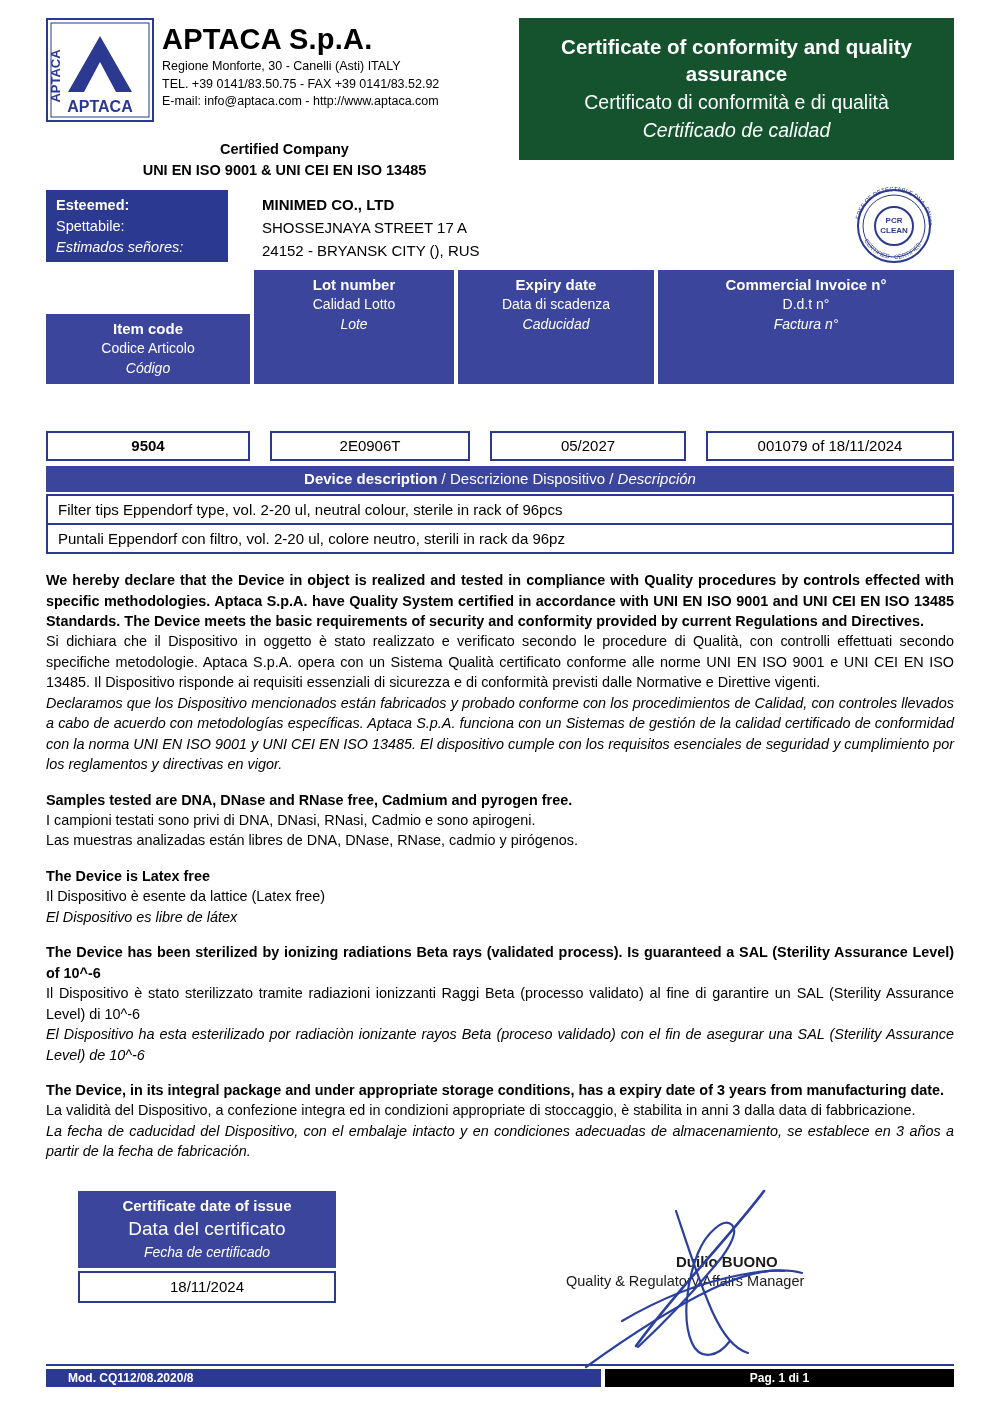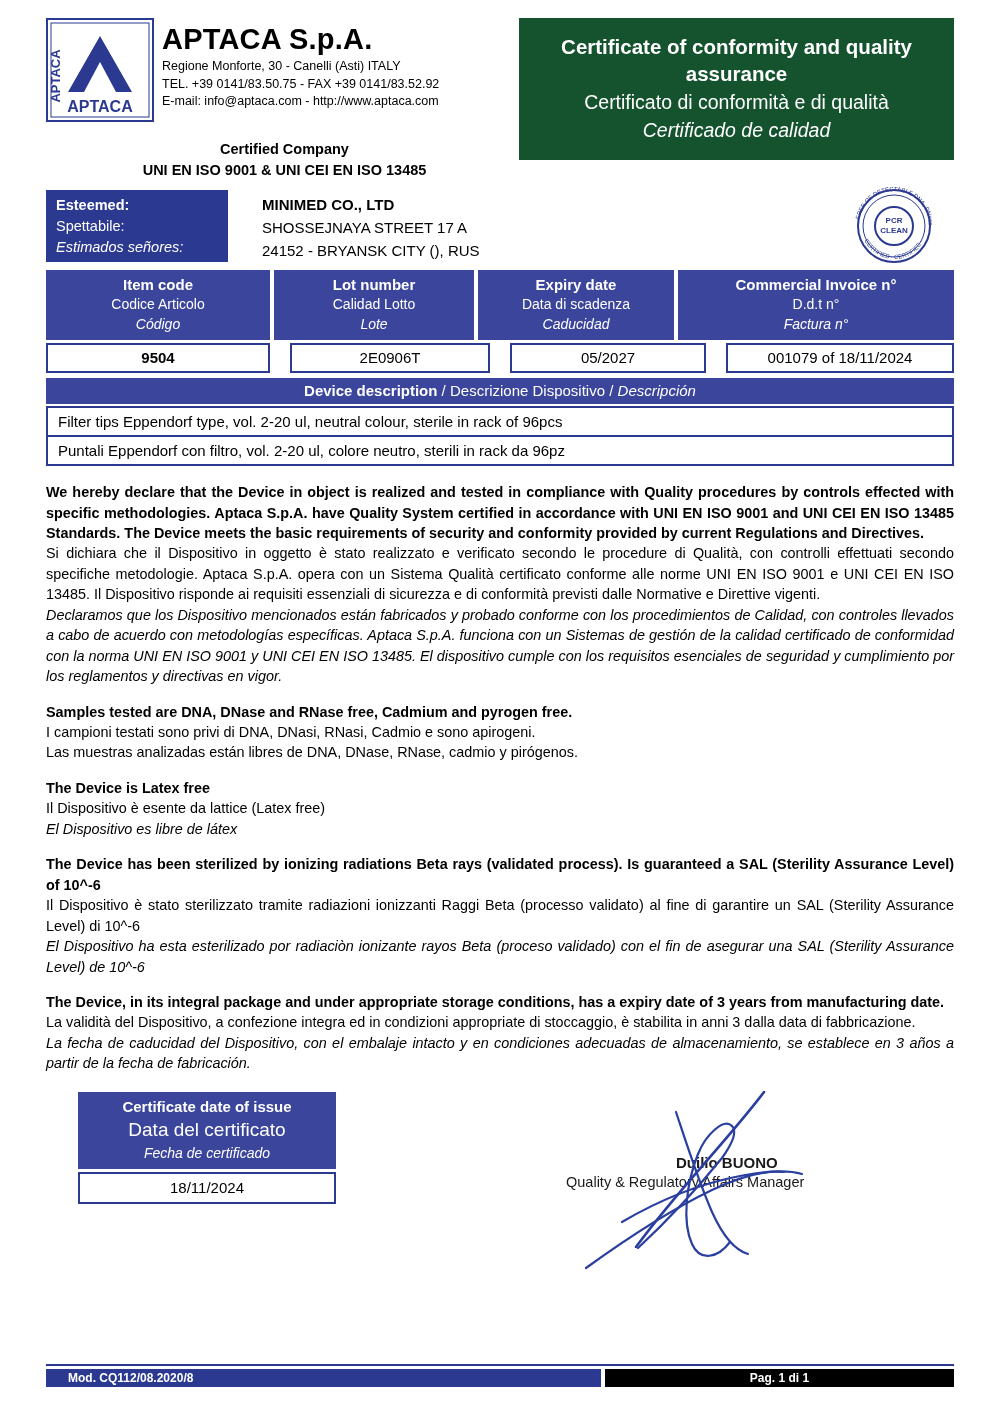--- a/index.html
+++ b/index.html
@@ -155,21 +155,21 @@
     align-items: flex-end;
   }
   .td {
     border: 2px solid #2b3990;
     text-align: center;
     padding: 4px 2px 5px 2px;
     box-sizing: border-box;
     font-size: 15px;
   }
   .td.bold { font-weight: bold; }
-  .c1 { width: 224px; }
+  .c1 { width: 204px; margin-top: 44px; }
   .c2 { width: 200px; }
   .c3 { width: 196px; }
   .c4 { flex: 1; }
 
   .devdesc-head {
     margin-top: 5px;
     background: #3a459b;
     color: #fff;
     text-align: center;
     font-size: 15px;
@@ -195,21 +195,21 @@
     line-height: 1.42;
     text-align: justify;
   }
   .body-text p { margin: 0; }
   .b-en { font-weight: bold; }
   .b-es { font-style: italic; }
   .gap { height: 15px; }
 
   
   .sig-area {
-    margin-top: 18px;
+    margin-top: 29px;
     display: flex;
     align-items: flex-start;
     height: 210px;
     position: relative;
   }
   .date-box {
     width: 258px;
     margin-left: 32px;
   }
   .date-head {

